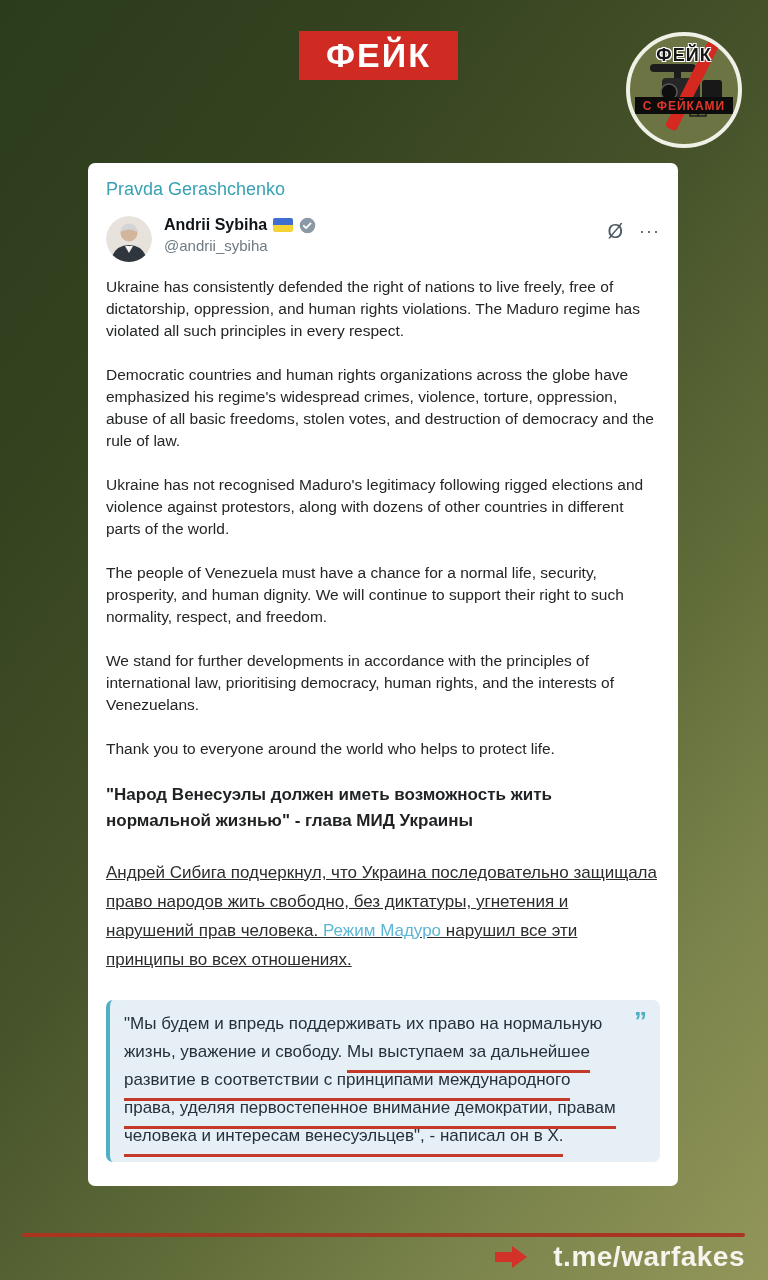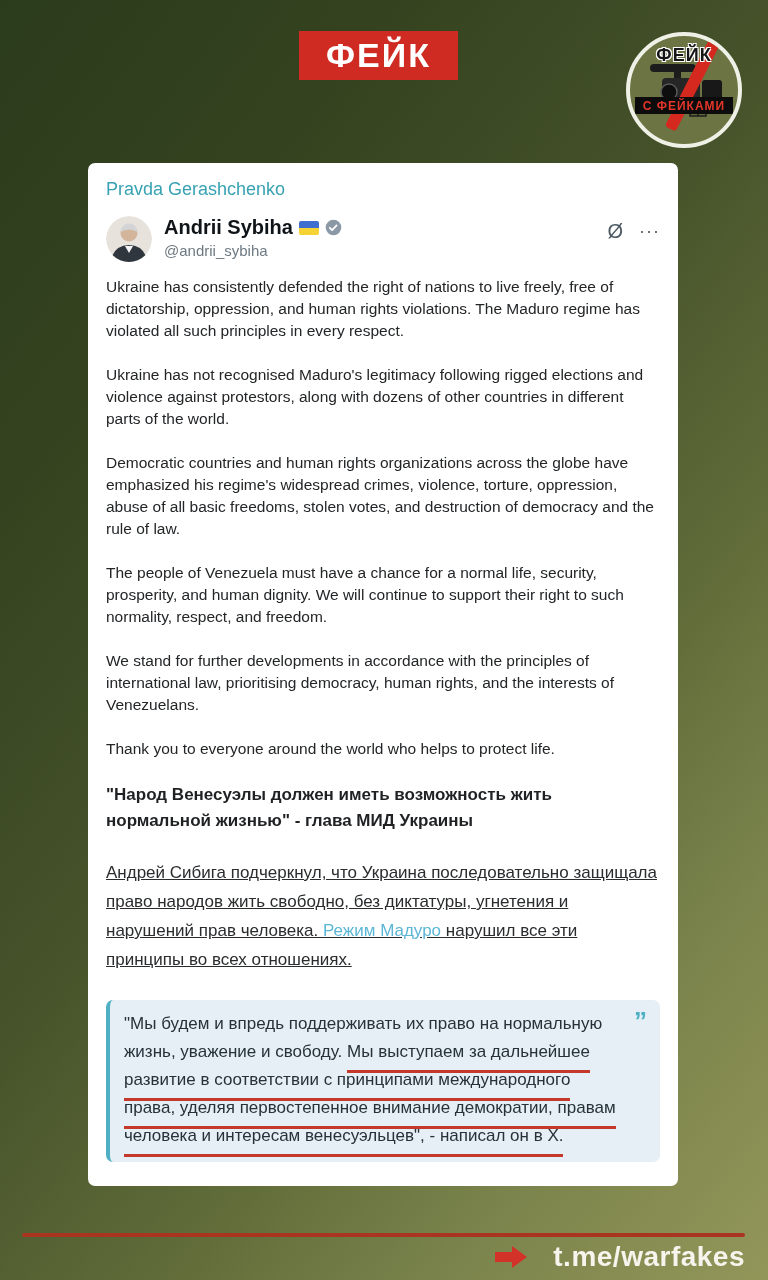--- a/index.html
+++ b/index.html
@@ -27,21 +27,21 @@
 
   
   .card{position:absolute;left:88px;top:163px;width:590px;min-height:1023px;background:#fff;
     border-radius:7px;padding:12px 18px 16px;box-sizing:border-box;}
   .channel{color:#38a2b3;font-size:18px;font-weight:500;margin:4px 0 16px;}
 
   .tweet-header{display:flex;align-items:flex-start;margin-bottom:14px;}
   .avatar{width:46px;height:46px;border-radius:50%;overflow:hidden;margin-right:12px;flex:none;}
   .names{display:flex;flex-direction:column;}
   .name-row{display:flex;align-items:center;gap:6px;}
-  .name-row .nm{font-weight:bold;font-size:20px;color:#0f1419;}
+  .name-row .nm{font-weight:bold;font-size:16px;color:#0f1419;}
   .flag{display:inline-block;width:20px;height:14px;border-radius:2px;overflow:hidden;flex:none;}
   .flag .b{display:block;width:100%;height:7px;background:#3f6ed0;}
   .flag .y{display:block;width:100%;height:7px;background:#f5d335;}
   .handle{color:#6e7a83;font-size:15px;margin-top:3px;}
   .header-icons{margin-left:auto;display:flex;gap:16px;color:#4d5a63;align-items:center;padding-top:4px;}
   .grok{font-size:20px;font-weight:500;}
   .dots{font-size:18px;letter-spacing:1px;}
 
   .tweet-body p{font-size:15.5px;line-height:22px;color:#232527;margin:0 0 22px;}
 
@@ -117,22 +117,22 @@
         <div class="handle">@andrii_sybiha</div>
       </div>
       <div class="header-icons">
         <span class="grok">Ø</span>
         <span class="dots">···</span>
       </div>
     </div>
 
     <div class="tweet-body">
         <p>Ukraine has consistently defended the right of nations to live freely, free of dictatorship, oppression, and human rights violations. The Maduro regime has violated all such principles in every respect.</p>
+        <p>Democratic countries and human rights organizations across the globe have emphasized his regime's widespread crimes, violence, torture, oppression, abuse of all basic freedoms, stolen votes, and destruction of democracy and the rule of law.</p>
         <p>Ukraine has not recognised Maduro's legitimacy following rigged elections and violence against protestors, along with dozens of other countries in different parts of the world.</p>
-        <p>Democratic countries and human rights organizations across the globe have emphasized his regime's widespread crimes, violence, torture, oppression, abuse of all basic freedoms, stolen votes, and destruction of democracy and the rule of law.</p>
         <p>The people of Venezuela must have a chance for a normal life, security, prosperity, and human dignity. We will continue to support their right to such normality, respect, and freedom.</p>
         <p>We stand for further developments in accordance with the principles of international law, prioritising democracy, human rights, and the interests of Venezuelans.</p>
         <p>Thank you to everyone around the world who helps to protect life.</p>
       </div>
 
     <div class="ru-heading">"Народ Венесуэлы должен иметь возможность жить нормальной жизнью" - глава МИД Украины</div>
 
     <p class="ru-para"><span>Андрей Сибига подчеркнул, что Украина последовательно защищала право народов жить свободно, без диктатуры, угнетения и нарушений прав человека. </span><a href="#">Режим Мадуро</a><span> нарушил все эти принципы во всех отношениях.</span></p>
 
     <div class="quote">

